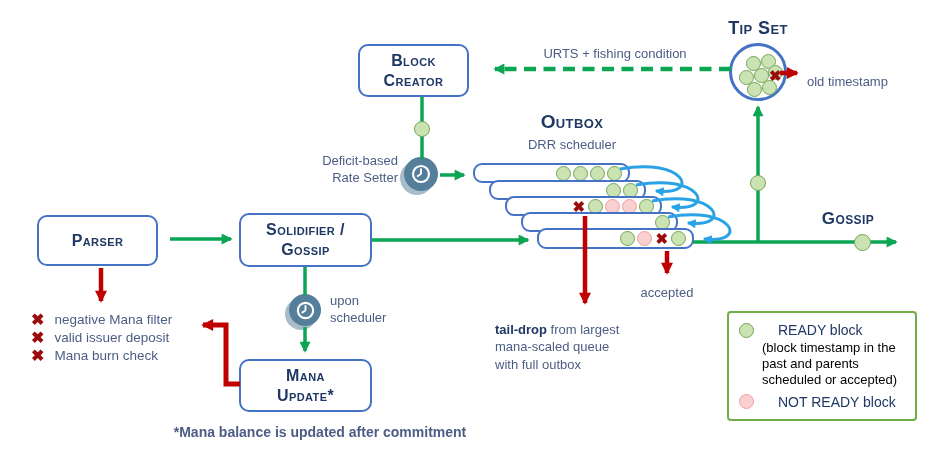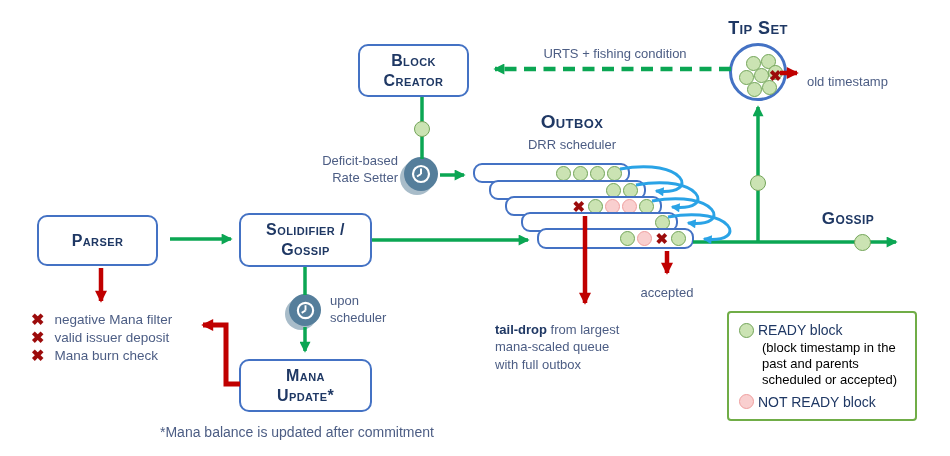--- a/index.html
+++ b/index.html
@@ -31,21 +31,21 @@
         background:#cbe3b3;border:1.6px solid #73a559;box-sizing:border-box;}
   #tipset-x{position:absolute;left:36px;top:22px;z-index:3;}
   
   .clock{position:absolute;border-radius:50%;background:#557e9b;z-index:2;
          display:flex;align-items:center;justify-content:center;
          box-shadow:-4px 4px 0 rgba(63,106,135,.45);}
   
   #legend{position:absolute;left:727px;top:311px;width:190px;height:110px;background:#fff;
           border:2px solid #70ad47;border-radius:4px;z-index:2;box-sizing:border-box;
           padding:9px 10px;}
-  .leg-row{display:flex;align-items:center;gap:4px;color:#1f3864;font-size:14px;}
+  .leg-row{display:flex;align-items:center;gap:24px;color:#1f3864;font-size:14px;}
   .leg-note{color:#000000;font-size:13px;line-height:1.23;margin:2px 0 6px 23px;}
   
   .linedot{position:absolute;border-radius:50%;background:#cbe3b3;border:1.6px solid #73a559;
            box-sizing:border-box;z-index:4;}
   
   .filter-row{display:flex;align-items:center;gap:9px;margin-bottom:3px;}
   .filter-row .xmark{font-size:16px;}
   .filter-row .ftxt{color:#4c5d84;font-size:13.5px;}
   svg.overlay{position:absolute;left:0;top:0;z-index:3;pointer-events:none;}
   .bold-navy{font-weight:bold;color:#1f3864;}
@@ -164,21 +164,21 @@
   <div class="lbl" style="left:330px;top:293px;">
     <span>upon</span><br>
     <span>scheduler</span>
   </div>
   <div class="lbl" style="left:627px;top:285px;width:80px;text-align:center;">accepted</div>
   <div class="lbl" style="left:495px;top:321px;width:180px;line-height:1.33;">
     <span class="bold-navy">tail-drop</span><span> from largest</span><br>
     <span>mana-scaled queue</span><br>
     <span>with full outbox</span>
   </div>
-  <div class="lbl" style="left:160px;top:423px;width:320px;text-align:left;font-size:14px;">*Mana balance is updated after commitment</div>
+  <div class="lbl" style="left:160px;top:423px;width:320px;text-align:center;font-size:14px;font-weight:bold;">*Mana balance is updated after commitment</div>
 
   <div class="abs" style="left:30px;top:312px;z-index:2;">
     <div class="filter-row">
       <span class="xmark">✖</span>
       <span class="ftxt">negative Mana filter</span>
     </div>
     <div class="filter-row">
       <span class="xmark">✖</span>
       <span class="ftxt">valid issuer deposit</span>
     </div>

